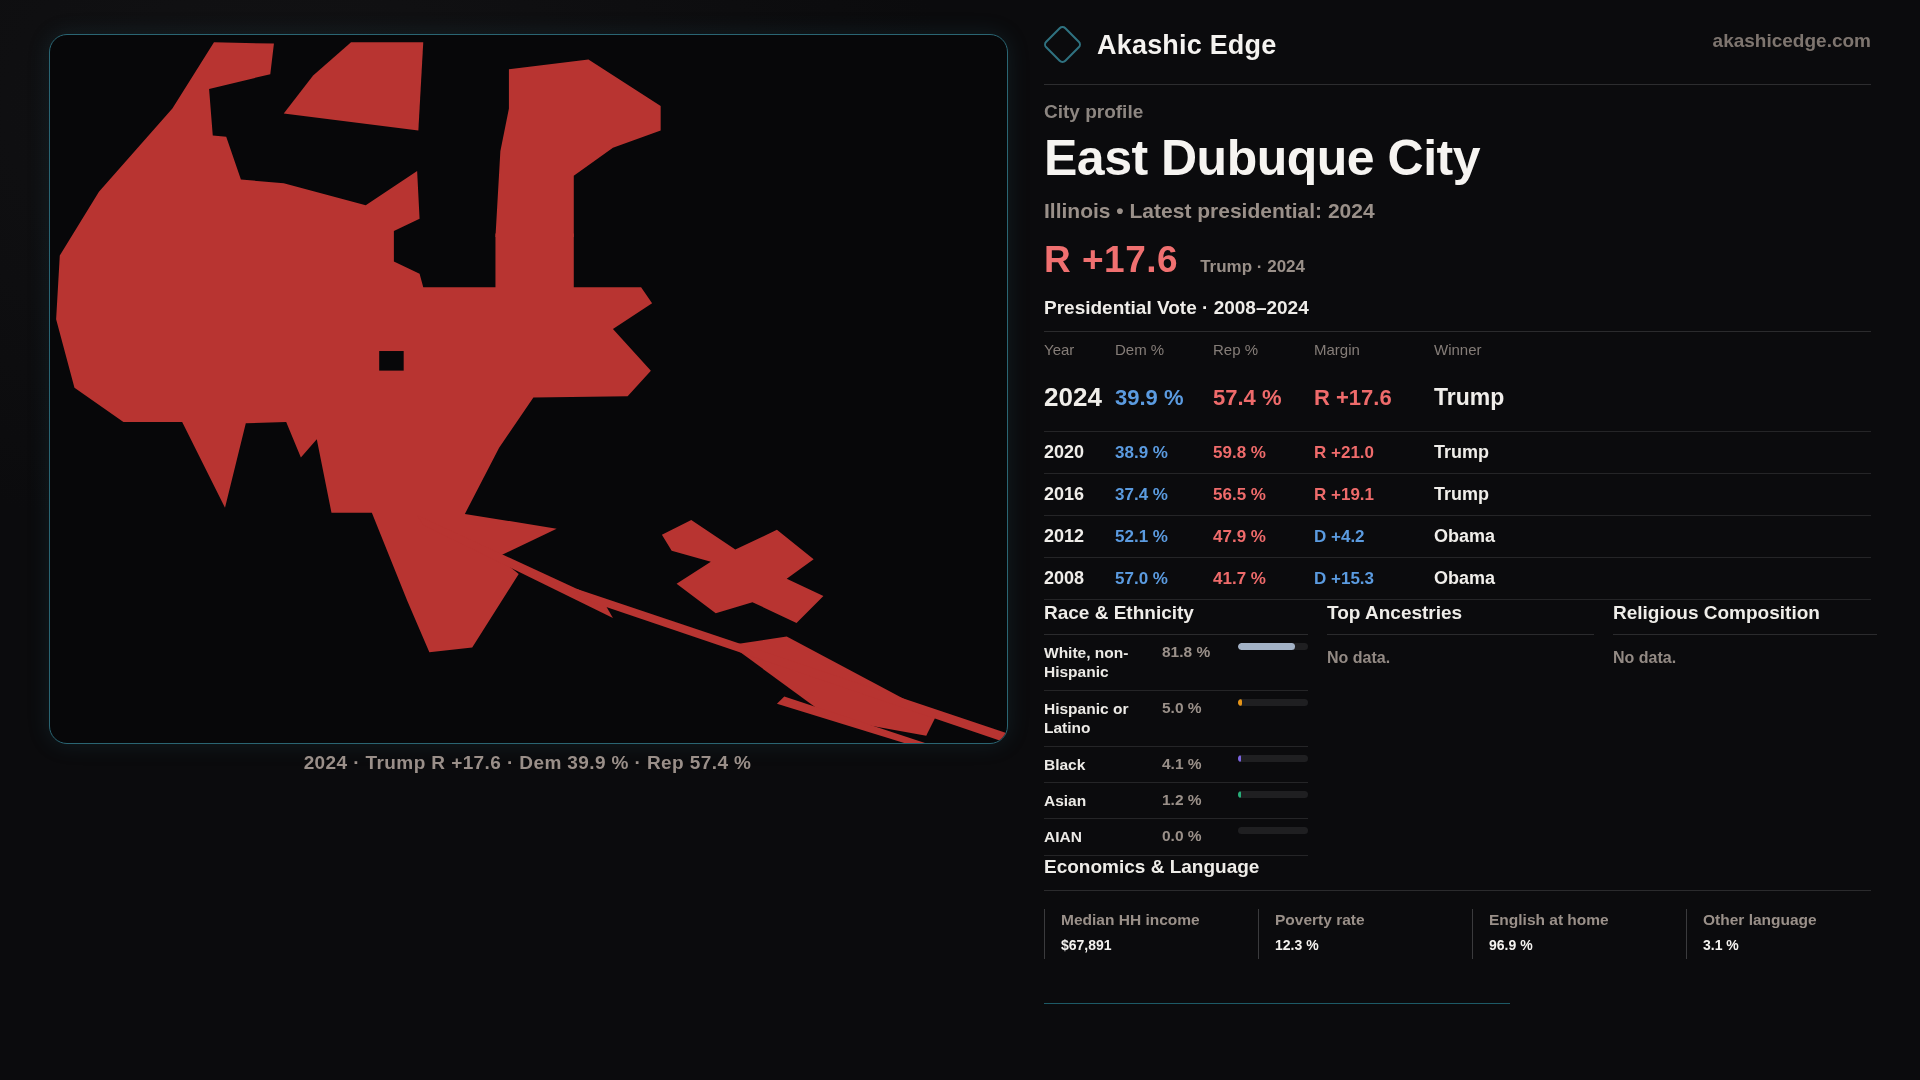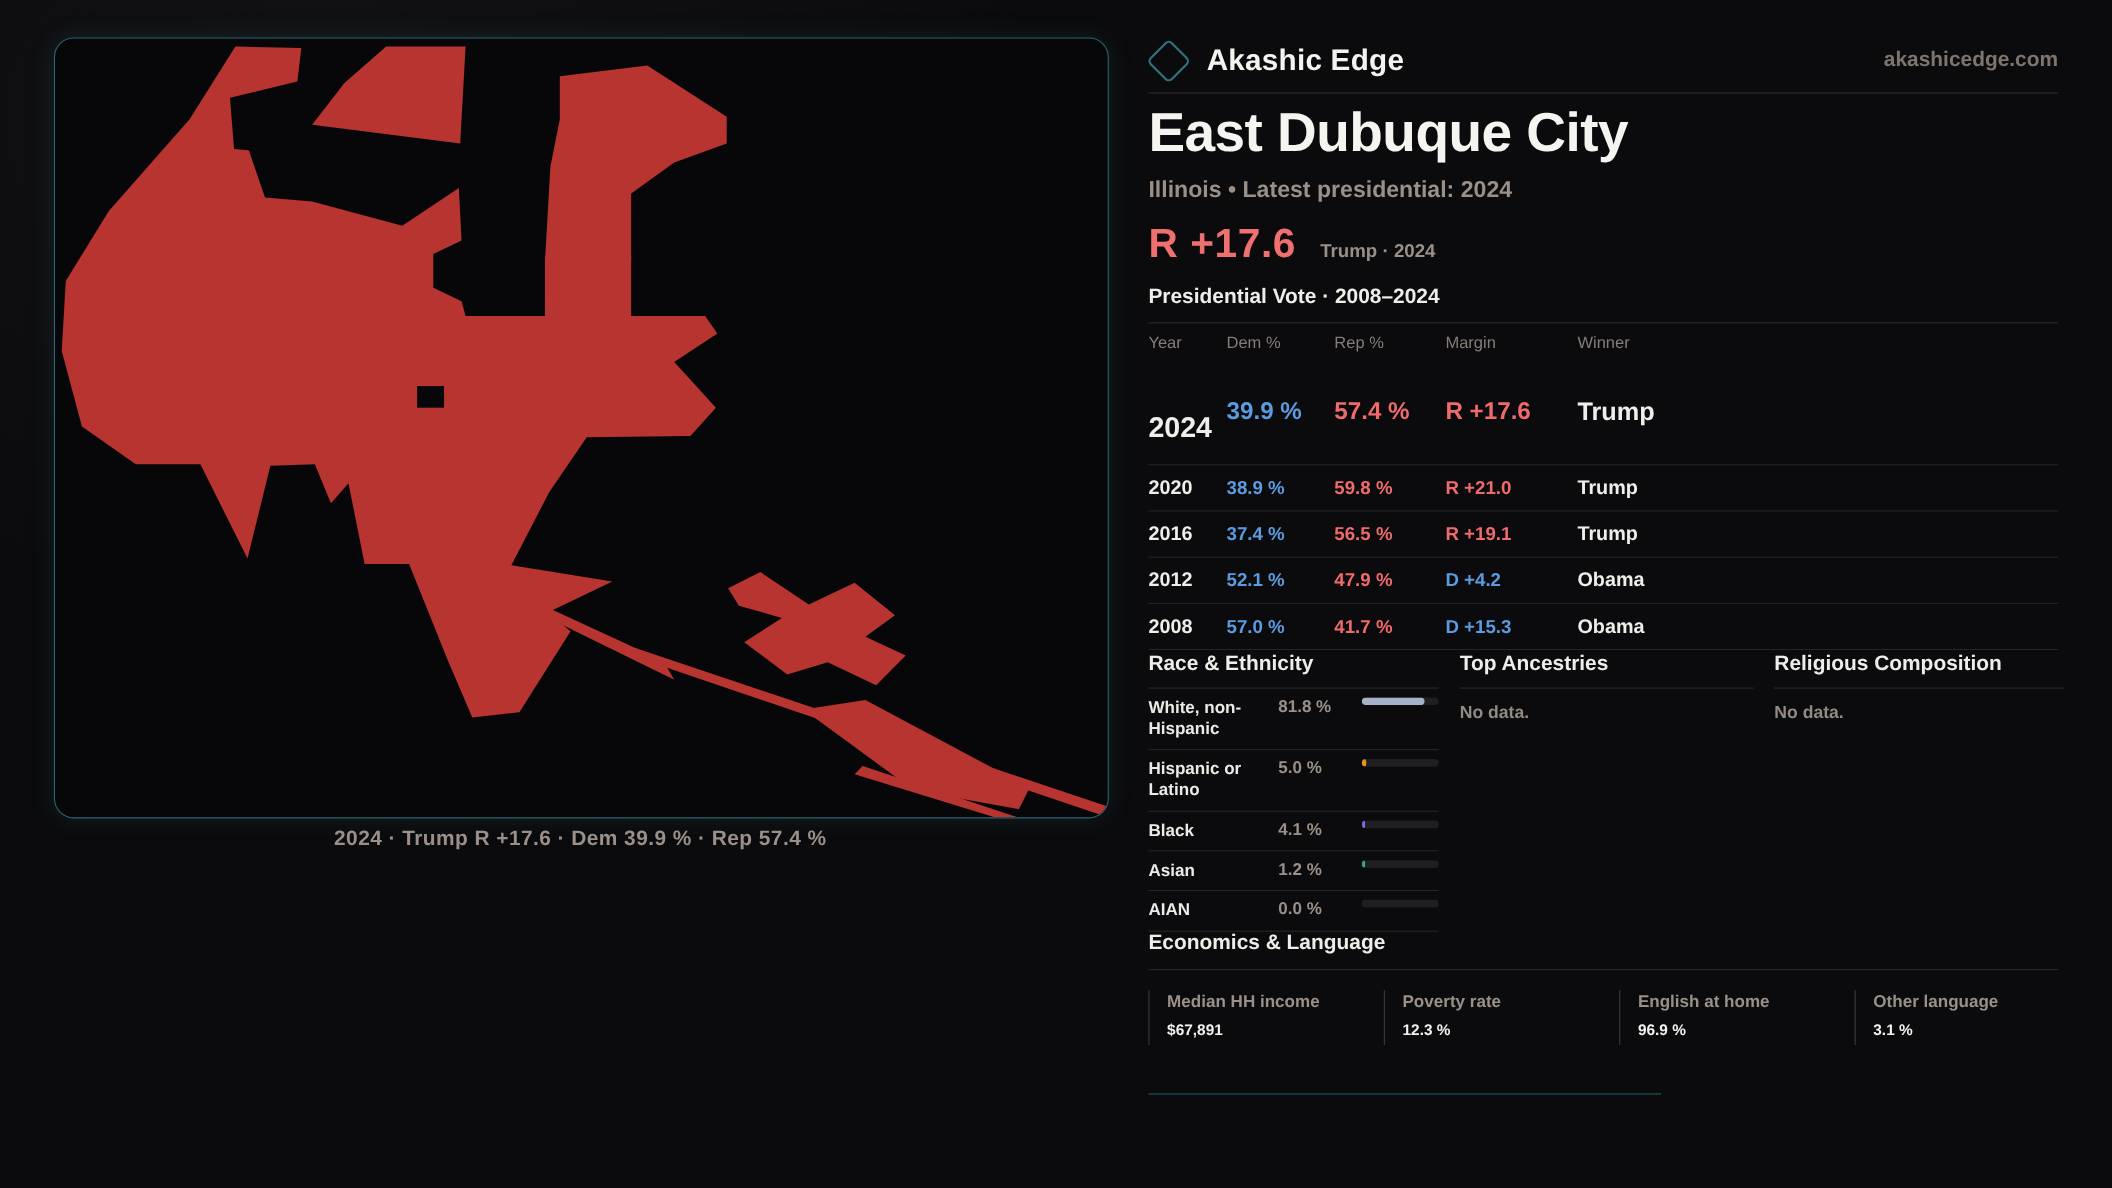--- a/index.html
+++ b/index.html
@@ -11,21 +11,21 @@
   .map-panel{position:absolute;left:49px;top:34px;width:957px;height:708px;
     background:#070709;border:1px solid #2a6573;border-radius:18px;
     box-shadow:0 0 22px rgba(45,110,125,.18);overflow:hidden;}
   .map-panel svg{display:block;width:100%;height:100%;}
   .map-caption{position:absolute;left:49px;top:752px;width:957px;text-align:center;
     color:#9a8f89;font-size:19px;font-weight:700;letter-spacing:.4px;}
 
   
   .right{position:absolute;left:1044px;top:30px;width:827px;}
 
-  .brand-row{display:flex;align-items:center;height:50px;}
+  .brand-row{display:flex;align-items:flex-start;height:50px;}
   .diamond{width:25px;height:25px;border:2.5px solid #2f7280;border-radius:5px;
     transform:rotate(45deg);margin:0 20px 0 4px;flex:0 0 auto;}
   .brand-name{font-size:27px;font-weight:700;color:#f5f3f0;letter-spacing:.2px;}
   .brand-domain{margin-left:auto;font-size:19px;font-weight:700;color:#7e756f;cursor:pointer;}
   .hdr-divider{border-bottom:1px solid #2d2d2f;margin-top:4px;}
 
   .kicker{margin-top:16px;font-size:19px;font-weight:700;color:#8d8681;}
   .city-title{margin-top:6px;font-size:50px;font-weight:700;color:#f6f4f1;letter-spacing:-.5px;}
   .meta{margin-top:12px;font-size:21px;font-weight:700;color:#9a9089;}
 
@@ -37,21 +37,21 @@
     padding-bottom:12px;border-bottom:1px solid #2b2b2d;}
   .tbl-grid{display:grid;grid-template-columns:71px 98px 101px 120px auto;align-items:center;}
   .tbl-head{padding:9px 0 8px 0;font-size:15px;color:#857d78;border-bottom:0;}
   .trow{border-bottom:1px solid #252527;padding:10px 0;}
   .trow .year{font-size:18px;font-weight:700;color:#f0eeea;}
   .trow .dem{font-size:17px;font-weight:700;color:#5b9be0;}
   .trow .rep{font-size:17px;font-weight:700;color:#ef6b6b;}
   .trow .margin{font-size:17px;font-weight:700;}
   .trow .winner{font-size:18px;font-weight:700;color:#f0eeea;}
   .trow.big{padding:16px 0 18px 0;}
-  .trow.big .year{font-size:26px;margin-top:29px;}
+  .trow.big .year{font-size:26px;}
   .trow.big .dem,.trow.big .rep,.trow.big .margin{font-size:22px;}
   .trow.big .winner{font-size:23px;}
   .mR{color:#ef6b6b;} .mD{color:#5b9be0;}
 
   .swing{display:flex;align-items:center;padding:11px 0 10px 0;}
   .swing-label{font-size:16px;font-weight:600;color:#9a9089;}
   .swing-value{margin-left:auto;font-size:16px;font-weight:700;color:#ef5f5f;}
 
   .cols3{display:flex;gap:19px;margin-top:2px;}
   .col{width:264px;flex:0 0 auto;}
@@ -98,20 +98,21 @@
 
   <div class="right">
 
     <div class="brand-row">
       <span class="diamond"></span>
       <span class="brand-name">Akashic Edge</span>
       <span class="brand-domain">akashicedge.com</span>
     </div>
     <div class="hdr-divider"></div>
 
+    <div class="kicker">City profile</div>
     <div class="city-title">East Dubuque City</div>
     <div class="meta">Illinois • Latest presidential: 2024</div>
 
     <div class="lead">
       <span class="lead-margin">R +17.6</span>
       <span class="lead-note">Trump · 2024</span>
     </div>
 
     <div class="tbl-title">Presidential Vote · 2008–2024</div>
     <div class="tbl-grid tbl-head" id="tbl-head">

